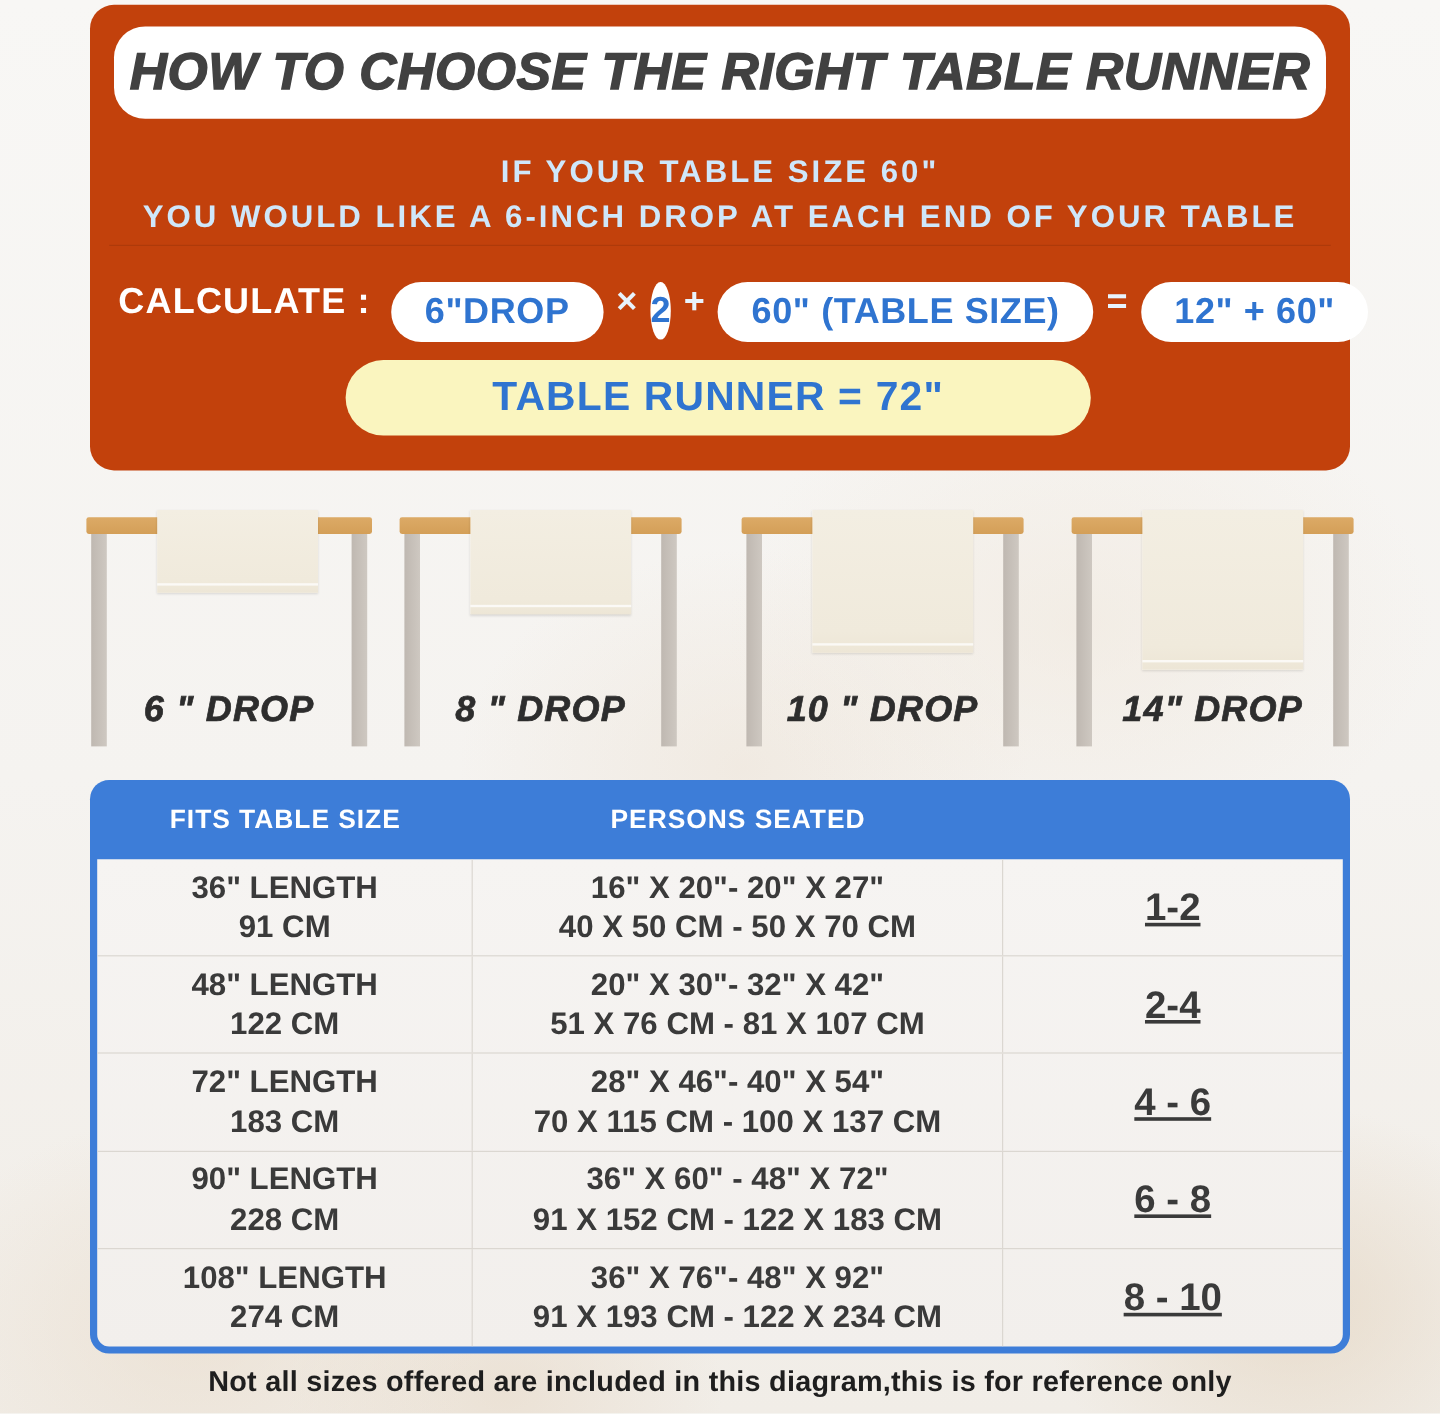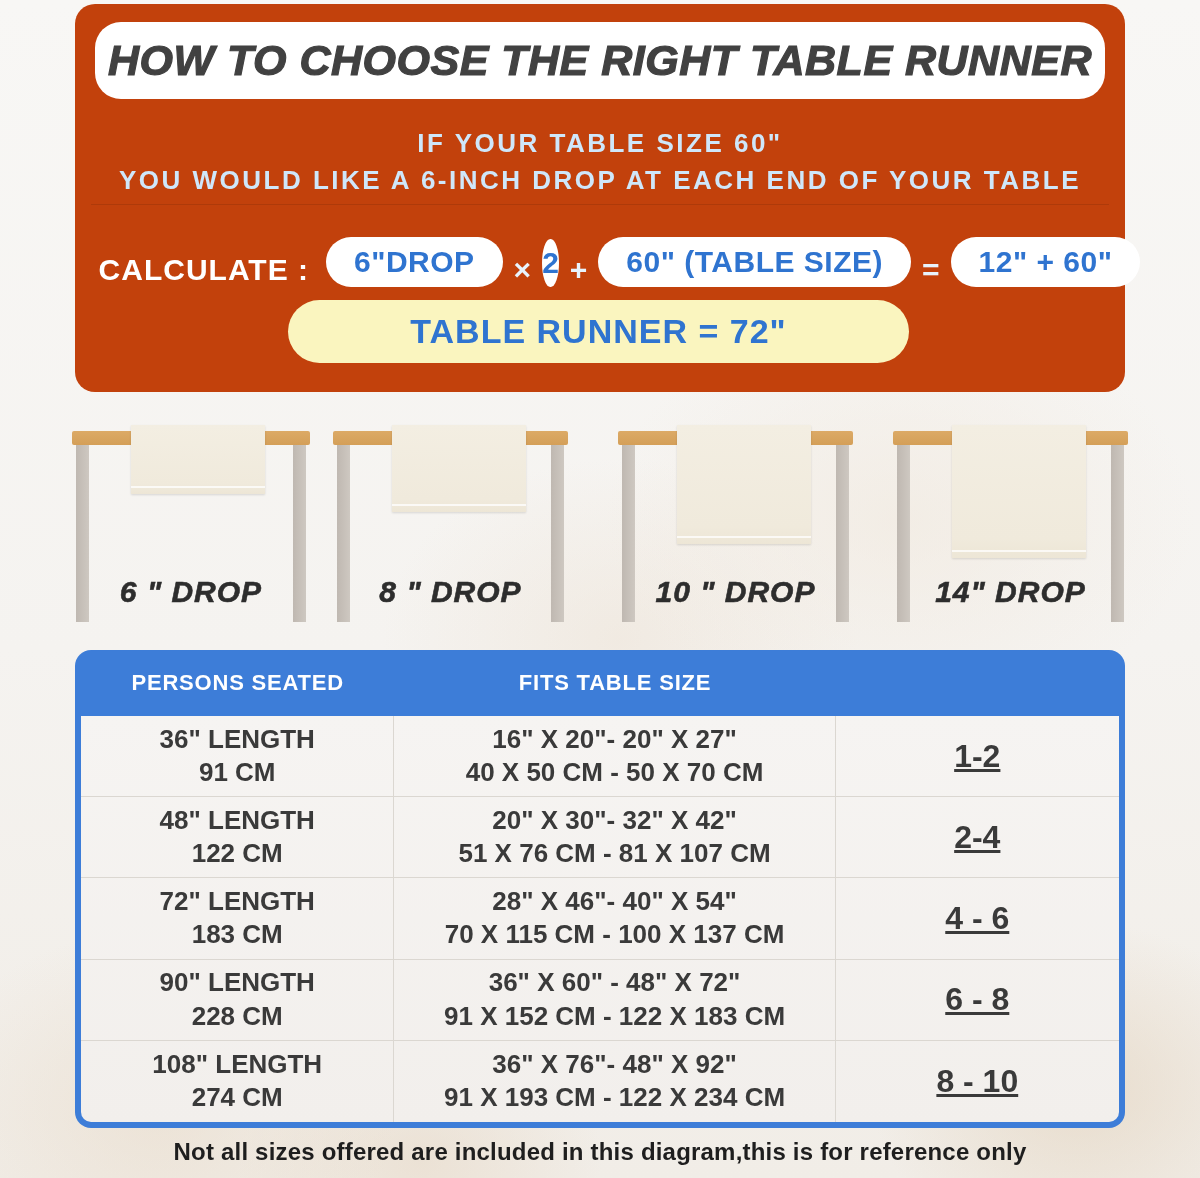--- a/index.html
+++ b/index.html
@@ -24,21 +24,21 @@
     background:#FFFFFF; border-radius:26px; display:flex; align-items:center; justify-content:center; }
   .title-banner .title { font-size:43px; font-weight:bold; font-style:italic; color:#414141;
     letter-spacing:0.5px; -webkit-text-stroke:1.2px #414141; white-space:nowrap; }
   .subtitle { position:absolute; left:0; right:0; text-align:center; color:#CFE7FA;
     font-size:26px; font-weight:bold; letter-spacing:2.5px; white-space:nowrap; }
   .sub1 { top:124px; }
   .sub2 { top:161px; }
   .panel-divider { position:absolute; left:16px; right:16px; top:200px; height:1px;
     background:rgba(0,0,0,0.10); }
   .calc-row { position:absolute; left:4px; right:0; top:231px; height:52px;
-    display:flex; align-items:flex-end; justify-content:center; gap:11px; white-space:nowrap;padding-left:35px; }
+    display:flex; align-items:flex-start; justify-content:center; gap:11px; white-space:nowrap;padding-left:35px; }
   .calc-label { color:#FFFFFF; font-size:30px; font-weight:bold; letter-spacing:1px; margin-right:6px; }
   .pill { background:#FFFFFF; color:#2F74D0; font-weight:bold; font-size:30px;
     border-radius:26px; height:50px; display:flex; align-items:center; padding:0 28px; letter-spacing:0.5px; }
   .op { color:#E8F3FD; font-size:30px; font-weight:bold; }
   .circle { background:#FFFFFF; color:#2F74D0; font-weight:bold; font-size:30px;
     width:48px; height:48px; border-radius:50%; display:flex; align-items:center; justify-content:center; padding:0; }
   .result-pill { position:absolute; left:213px; top:296px; width:621px; height:63px;
     background:#FAF5BF; border-radius:34px; display:flex; align-items:center; justify-content:center; }
   .result-pill span { color:#2F74D0; font-size:34px; font-weight:bold; letter-spacing:1px; }
 
@@ -134,22 +134,22 @@
   <div class="drop-fig fig4">
     <div class="runner" style="height: 133px;"></div>
     <div class="tabletop"></div>
     <div class="leg leg-l"></div>
     <div class="leg leg-r"></div>
     <div class="drop-label">14" DROP</div>
   </div>
 
   <div class="size-panel">
     <div class="size-header">
+      <span>FITS TABLE SIZE</span>
       <span>PERSONS SEATED</span>
-      <span>FITS TABLE SIZE</span>
     </div>
     <div class="size-body">
 
       <div class="t-row">
         <div class="t-cell c1">
           <div>36" LENGTH</div>
           <div>91 CM</div>
         </div>
         <div class="t-cell c2">
           <div>16" X 20"- 20" X 27"</div>

